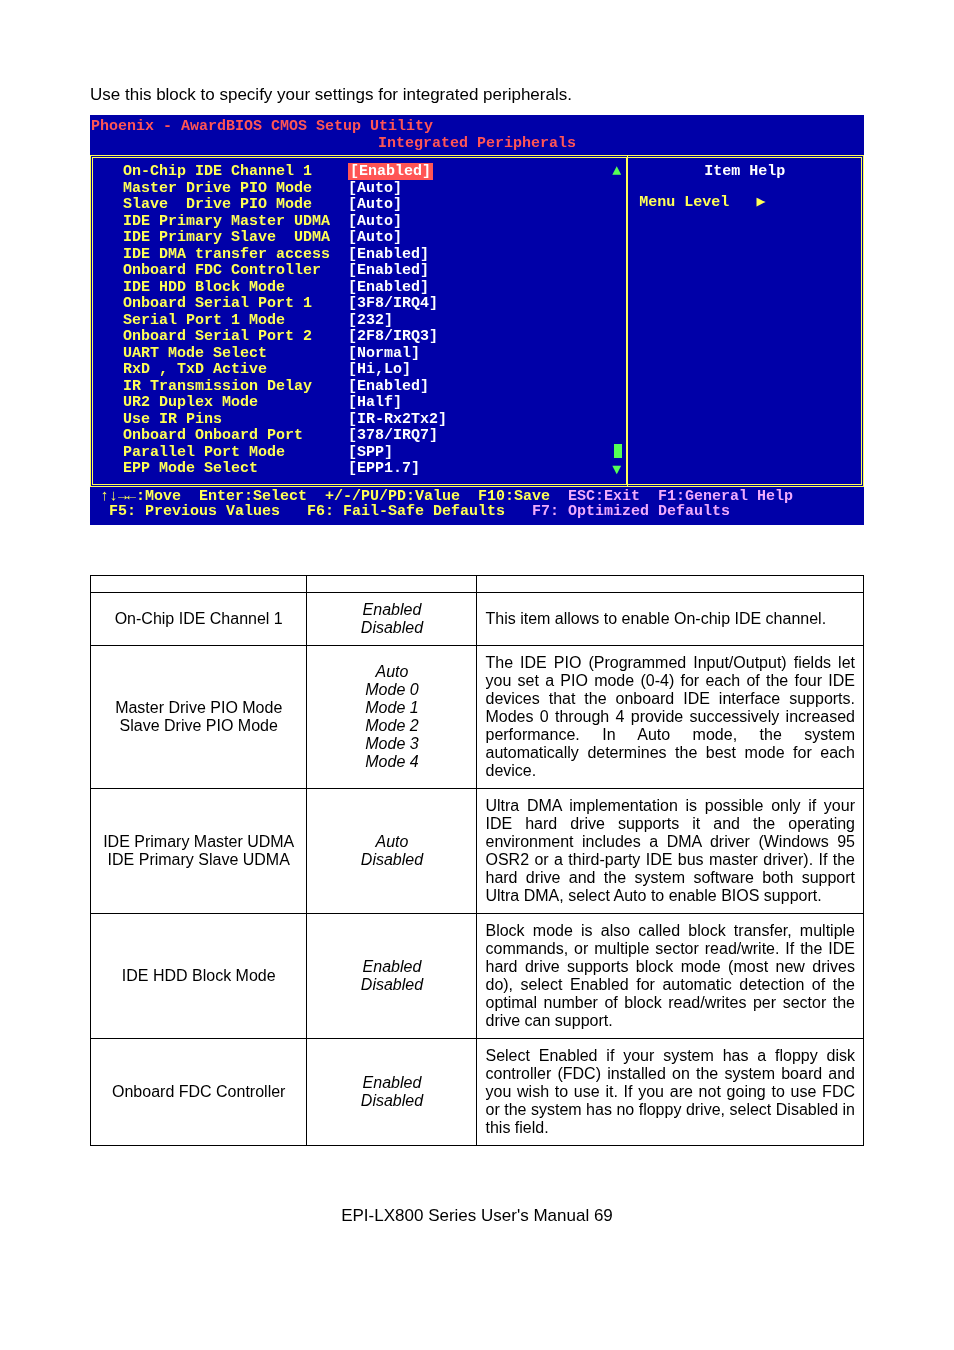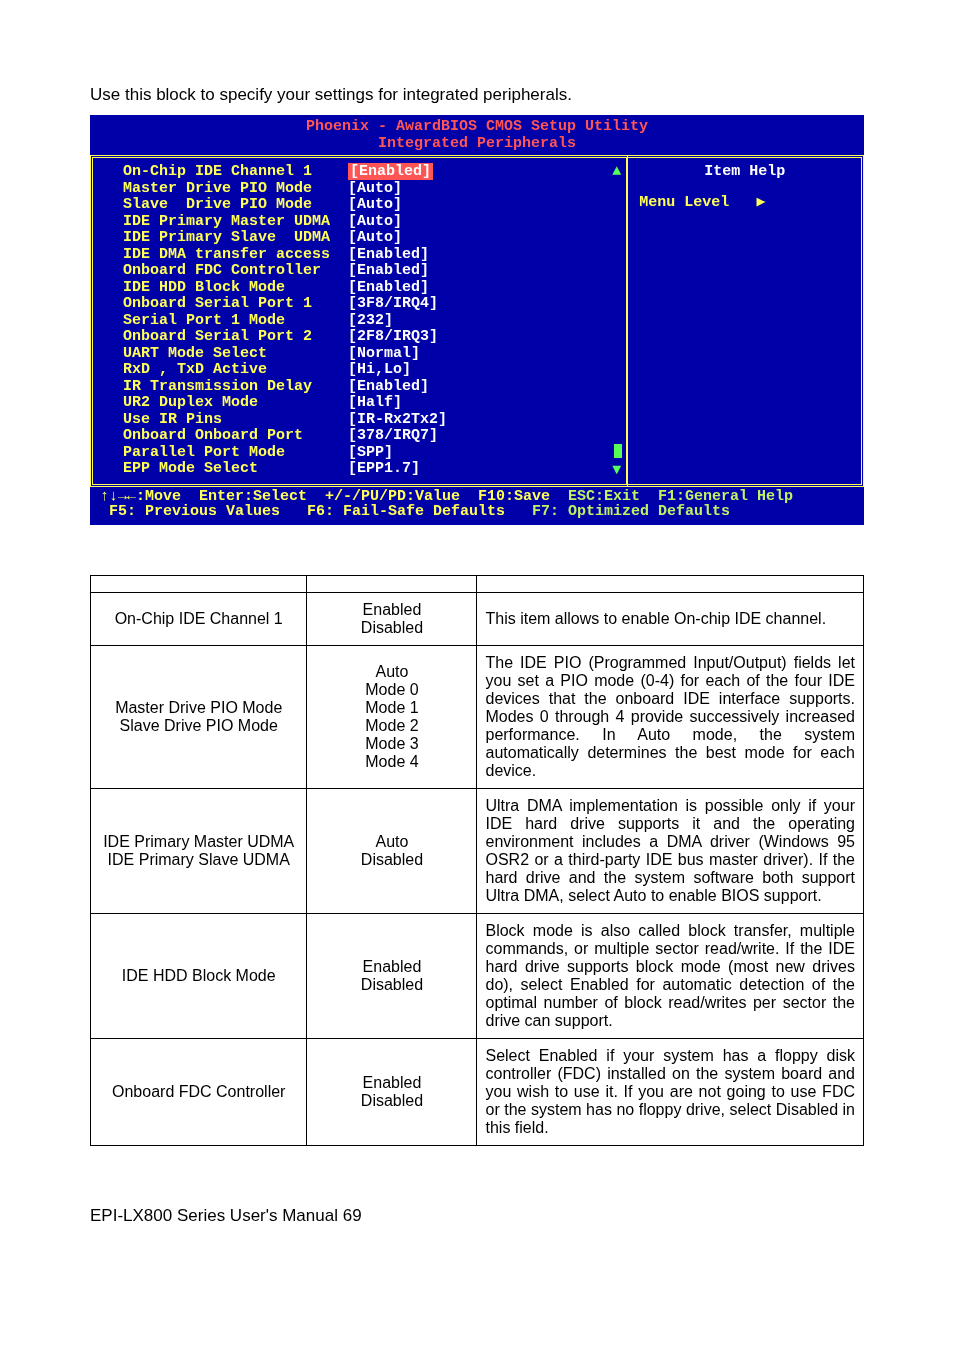--- a/index.html
+++ b/index.html
@@ -20,24 +20,24 @@
   .bios-box {
     background: #0000a8;
     color: #ffffff;
     font-family: "Courier New", monospace;
     font-size: 15px;
     line-height: 1.0;
     border: none;
     position: relative;
   }
   .bios-header {
-    text-align: center;
+    text-align: left;
     color: #ff5555;
     font-weight: bold;
-    padding: 4px 8px 2px;
+    padding: 4px 1px 2px;
   }
   .bios-subheader {
     text-align: center;
     color: #ff5555;
     font-weight: bold;
     padding: 0 4px 4px;
   }
   .bios-body {
     display: flex;
   }
@@ -77,40 +77,40 @@
   .arrow-down { bottom: 6px; }
   .scroll-notch {
     position:absolute; right:4px; bottom:26px; width:8px; height:14px; background:#55ff55;
   }
   .bios-footer {
     padding: 2px 10px 6px;
     color: #ffff55;
     font-weight: bold;
     white-space: pre;
   }
-  .bios-footer .red { color: #bef264; }
+  .bios-footer .red { color: #f0abfc; }
 
   
   table.desc {
     width: 100%;
     border-collapse: collapse;
     margin-top: 50px;
     font-size: 16px;
   }
   table.desc td {
     border: 1px solid #000;
     padding: 8px 8px;
     vertical-align: middle;
   }
   table.desc td.name { width: 28%; text-align: center; }
-  table.desc td.opt  { width: 22%; text-align: center; }
+  table.desc td.opt  { width: 22%; text-align: center; font-style: italic; }
   table.desc td.info { width: 50%; text-align: justify; }
 
   .page-footer {
-    text-align: left;
+    text-align: center;
     margin-top: 60px;
     font-size: 17px;
   }
 </style>
 </head>
 <body>
 
 <div class="page">
   <div class="intro-text">Use this block to specify your settings for integrated peripherals.</div>
 

